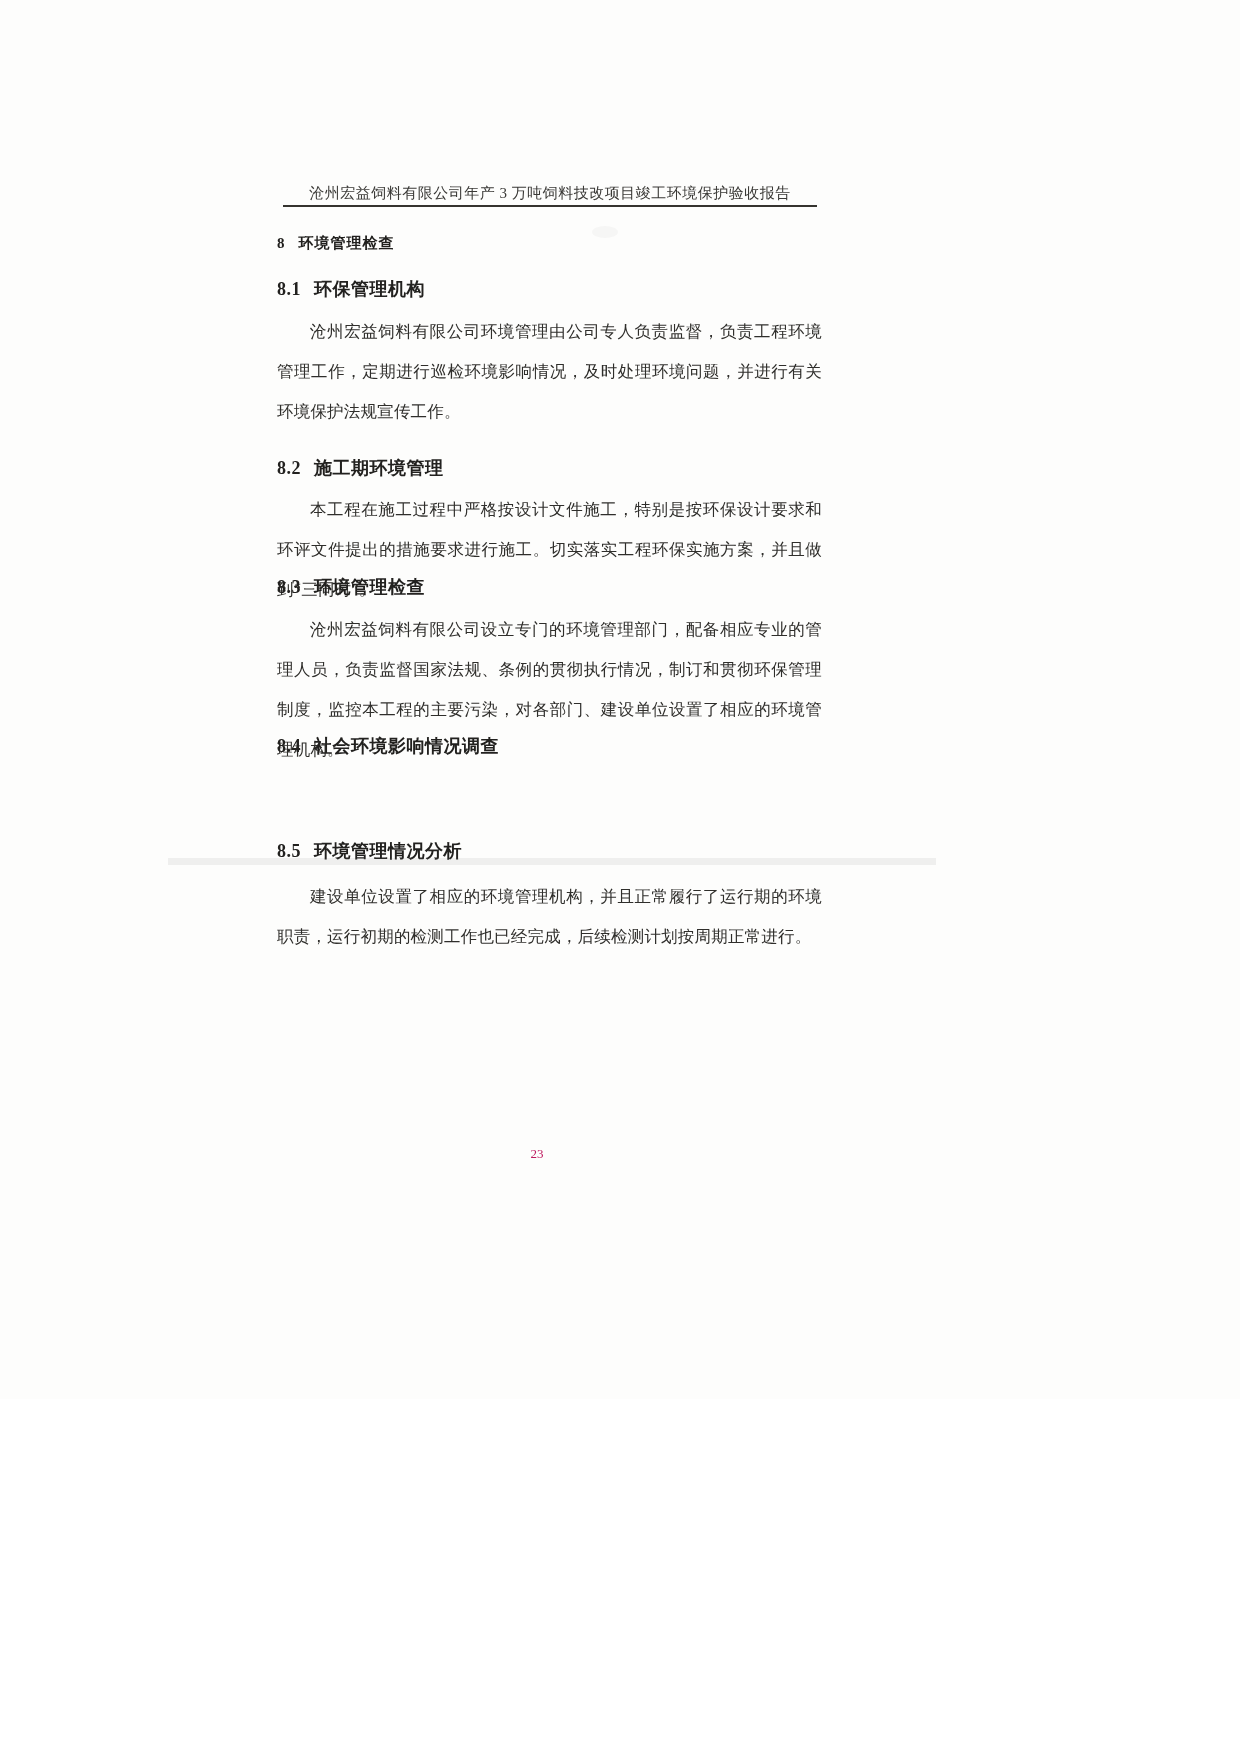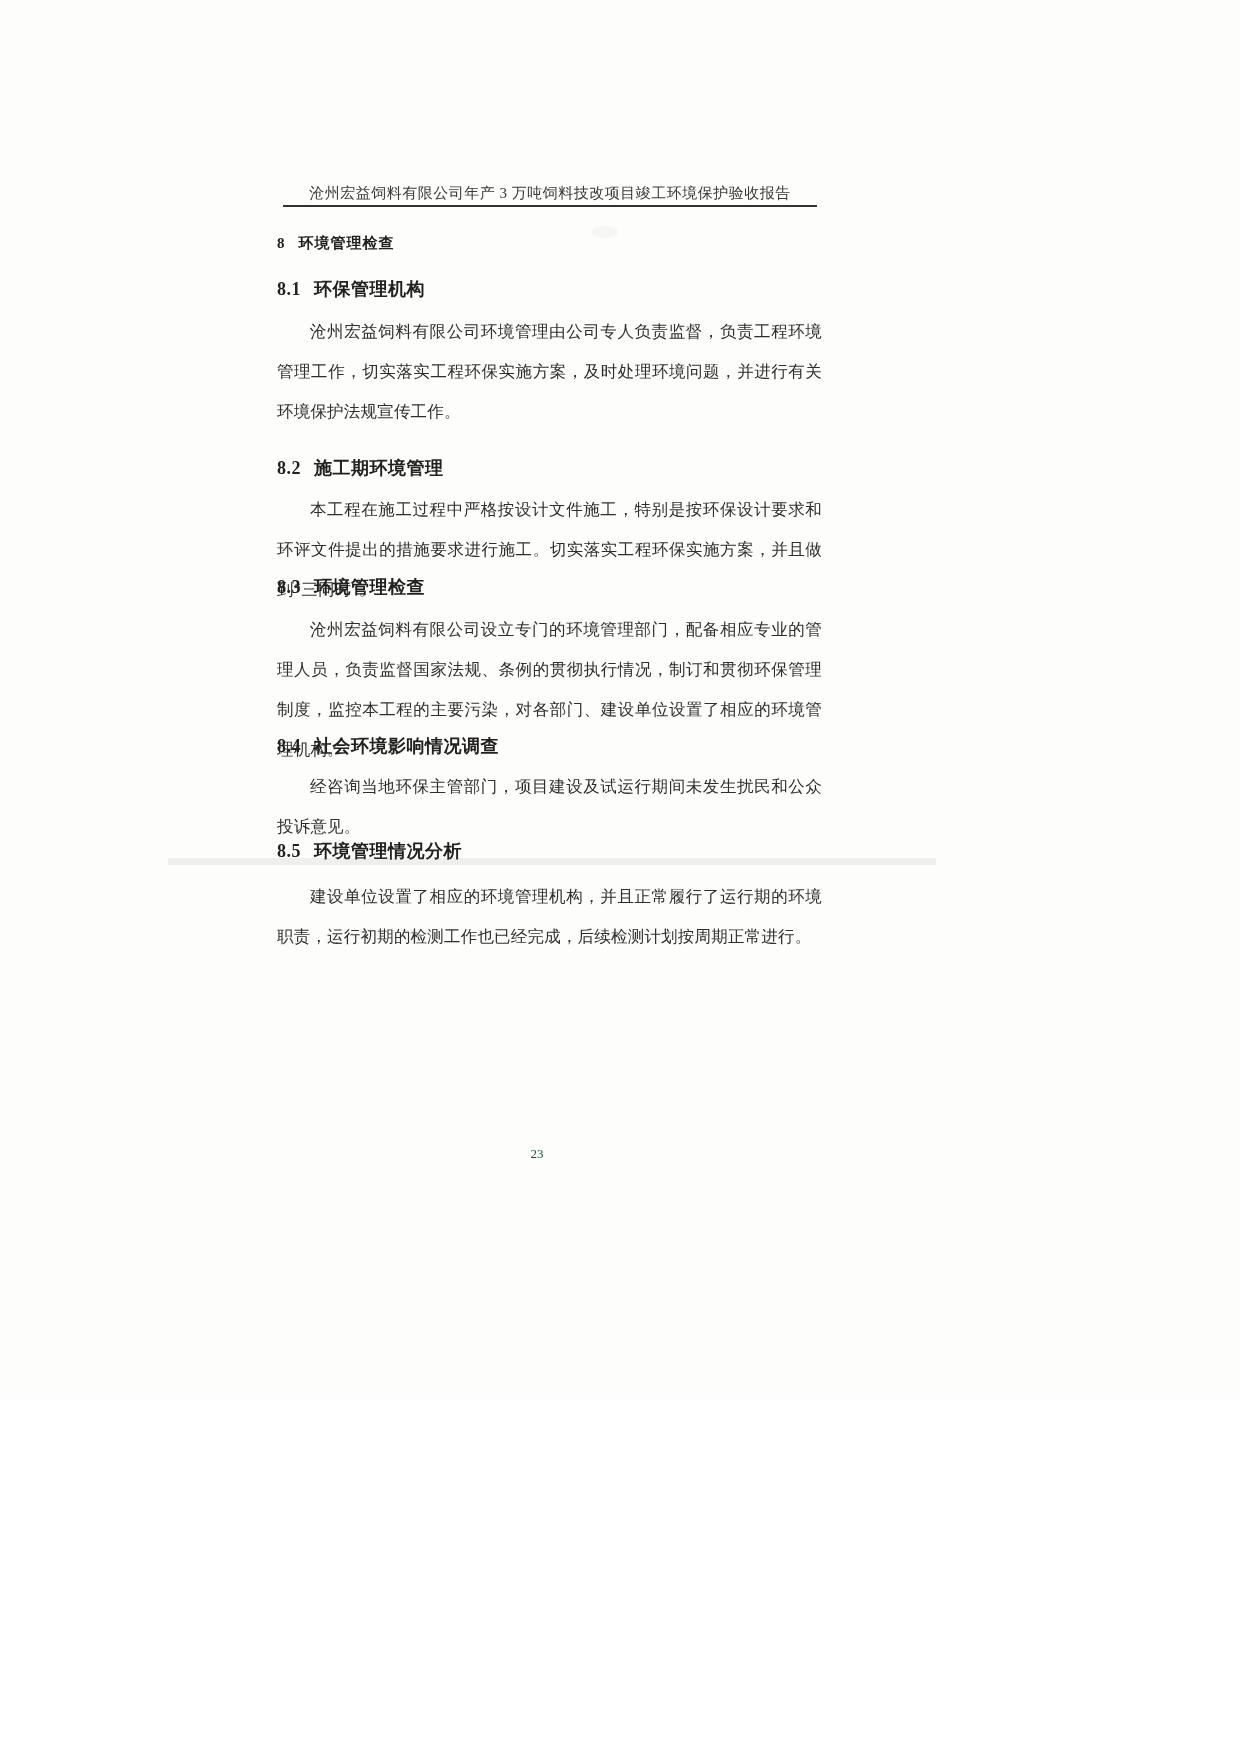--- a/index.html
+++ b/index.html
@@ -47,54 +47,53 @@
     position: absolute; top: 858px; left: 168px; width: 768px; height: 7px;
     background: rgba(116, 116, 114, 0.10);
   }
   .scan-blob {
     position: absolute; top: 226px; left: 592px; width: 26px; height: 12px;
     background: rgba(110, 110, 108, 0.05);
     border-radius: 50%;
   }
   .pageno {
     position: absolute; top: 1146px; left: 505px; width: 64px;
-    text-align: center; font-size: 13px; color: #14532d;
+    text-align: center; font-size: 13px; color: #be185d;
   }
 </style>
 </head>
 <body>
 
 <div class="page">
 
   <div class="header-title">沧州宏益饲料有限公司年产 3 万吨饲料技改项目竣工环境保护验收报告</div>
   <div class="header-rule"></div>
 
   <div class="h1" style="top:228px">
     <span>8</span><span class="ht">环境管理检查</span>
   </div>
 
   <div class="h2" style="top:276px">
     <span>8.1</span><span class="ht">环保管理机构</span>
   </div>
-  <div class="para" style="top:312px">沧州宏益饲料有限公司环境管理由公司专人负责监督，负责工程环境管理工作，切实落实工程环保实施方案，及时处理环境问题，并进行有关环境保护法规宣传工作。</div>
+  <div class="para" style="top:312px">沧州宏益饲料有限公司环境管理由公司专人负责监督，负责工程环境管理工作，定期进行巡检环境影响情况，及时处理环境问题，并进行有关环境保护法规宣传工作。</div>
 
   <div class="h2" style="top:455px">
     <span>8.2</span><span class="ht">施工期环境管理</span>
   </div>
   <div class="para" style="top:490px">本工程在施工过程中严格按设计文件施工，特别是按环保设计要求和环评文件提出的措施要求进行施工。切实落实工程环保实施方案，并且做到“三同时”。</div>
 
   <div class="h2" style="top:574px">
     <span>8.3</span><span class="ht">环境管理检查</span>
   </div>
   <div class="para" style="top:610px">沧州宏益饲料有限公司设立专门的环境管理部门，配备相应专业的管理人员，负责监督国家法规、条例的贯彻执行情况，制订和贯彻环保管理制度，监控本工程的主要污染，对各部门、建设单位设置了相应的环境管理机构。</div>
 
   <div class="h2" style="top:733px">
     <span>8.4</span><span class="ht">社会环境影响情况调查</span>
   </div>
-  <div class="para" style="top:767px">经咨询当地环保主管部门，项目建设及试运行期间未发生扰民和公众投诉意见。</div>
 
   <div class="h2" style="top:838px">
     <span>8.5</span><span class="ht">环境管理情况分析</span>
   </div>
   <div class="scan-band"></div>
   <div class="scan-blob"></div>
   <div class="para" style="top:877px">建设单位设置了相应的环境管理机构，并且正常履行了运行期的环境职责，运行初期的检测工作也已经完成，后续检测计划按周期正常进行。</div>
 
   <div class="pageno">23</div>
 

